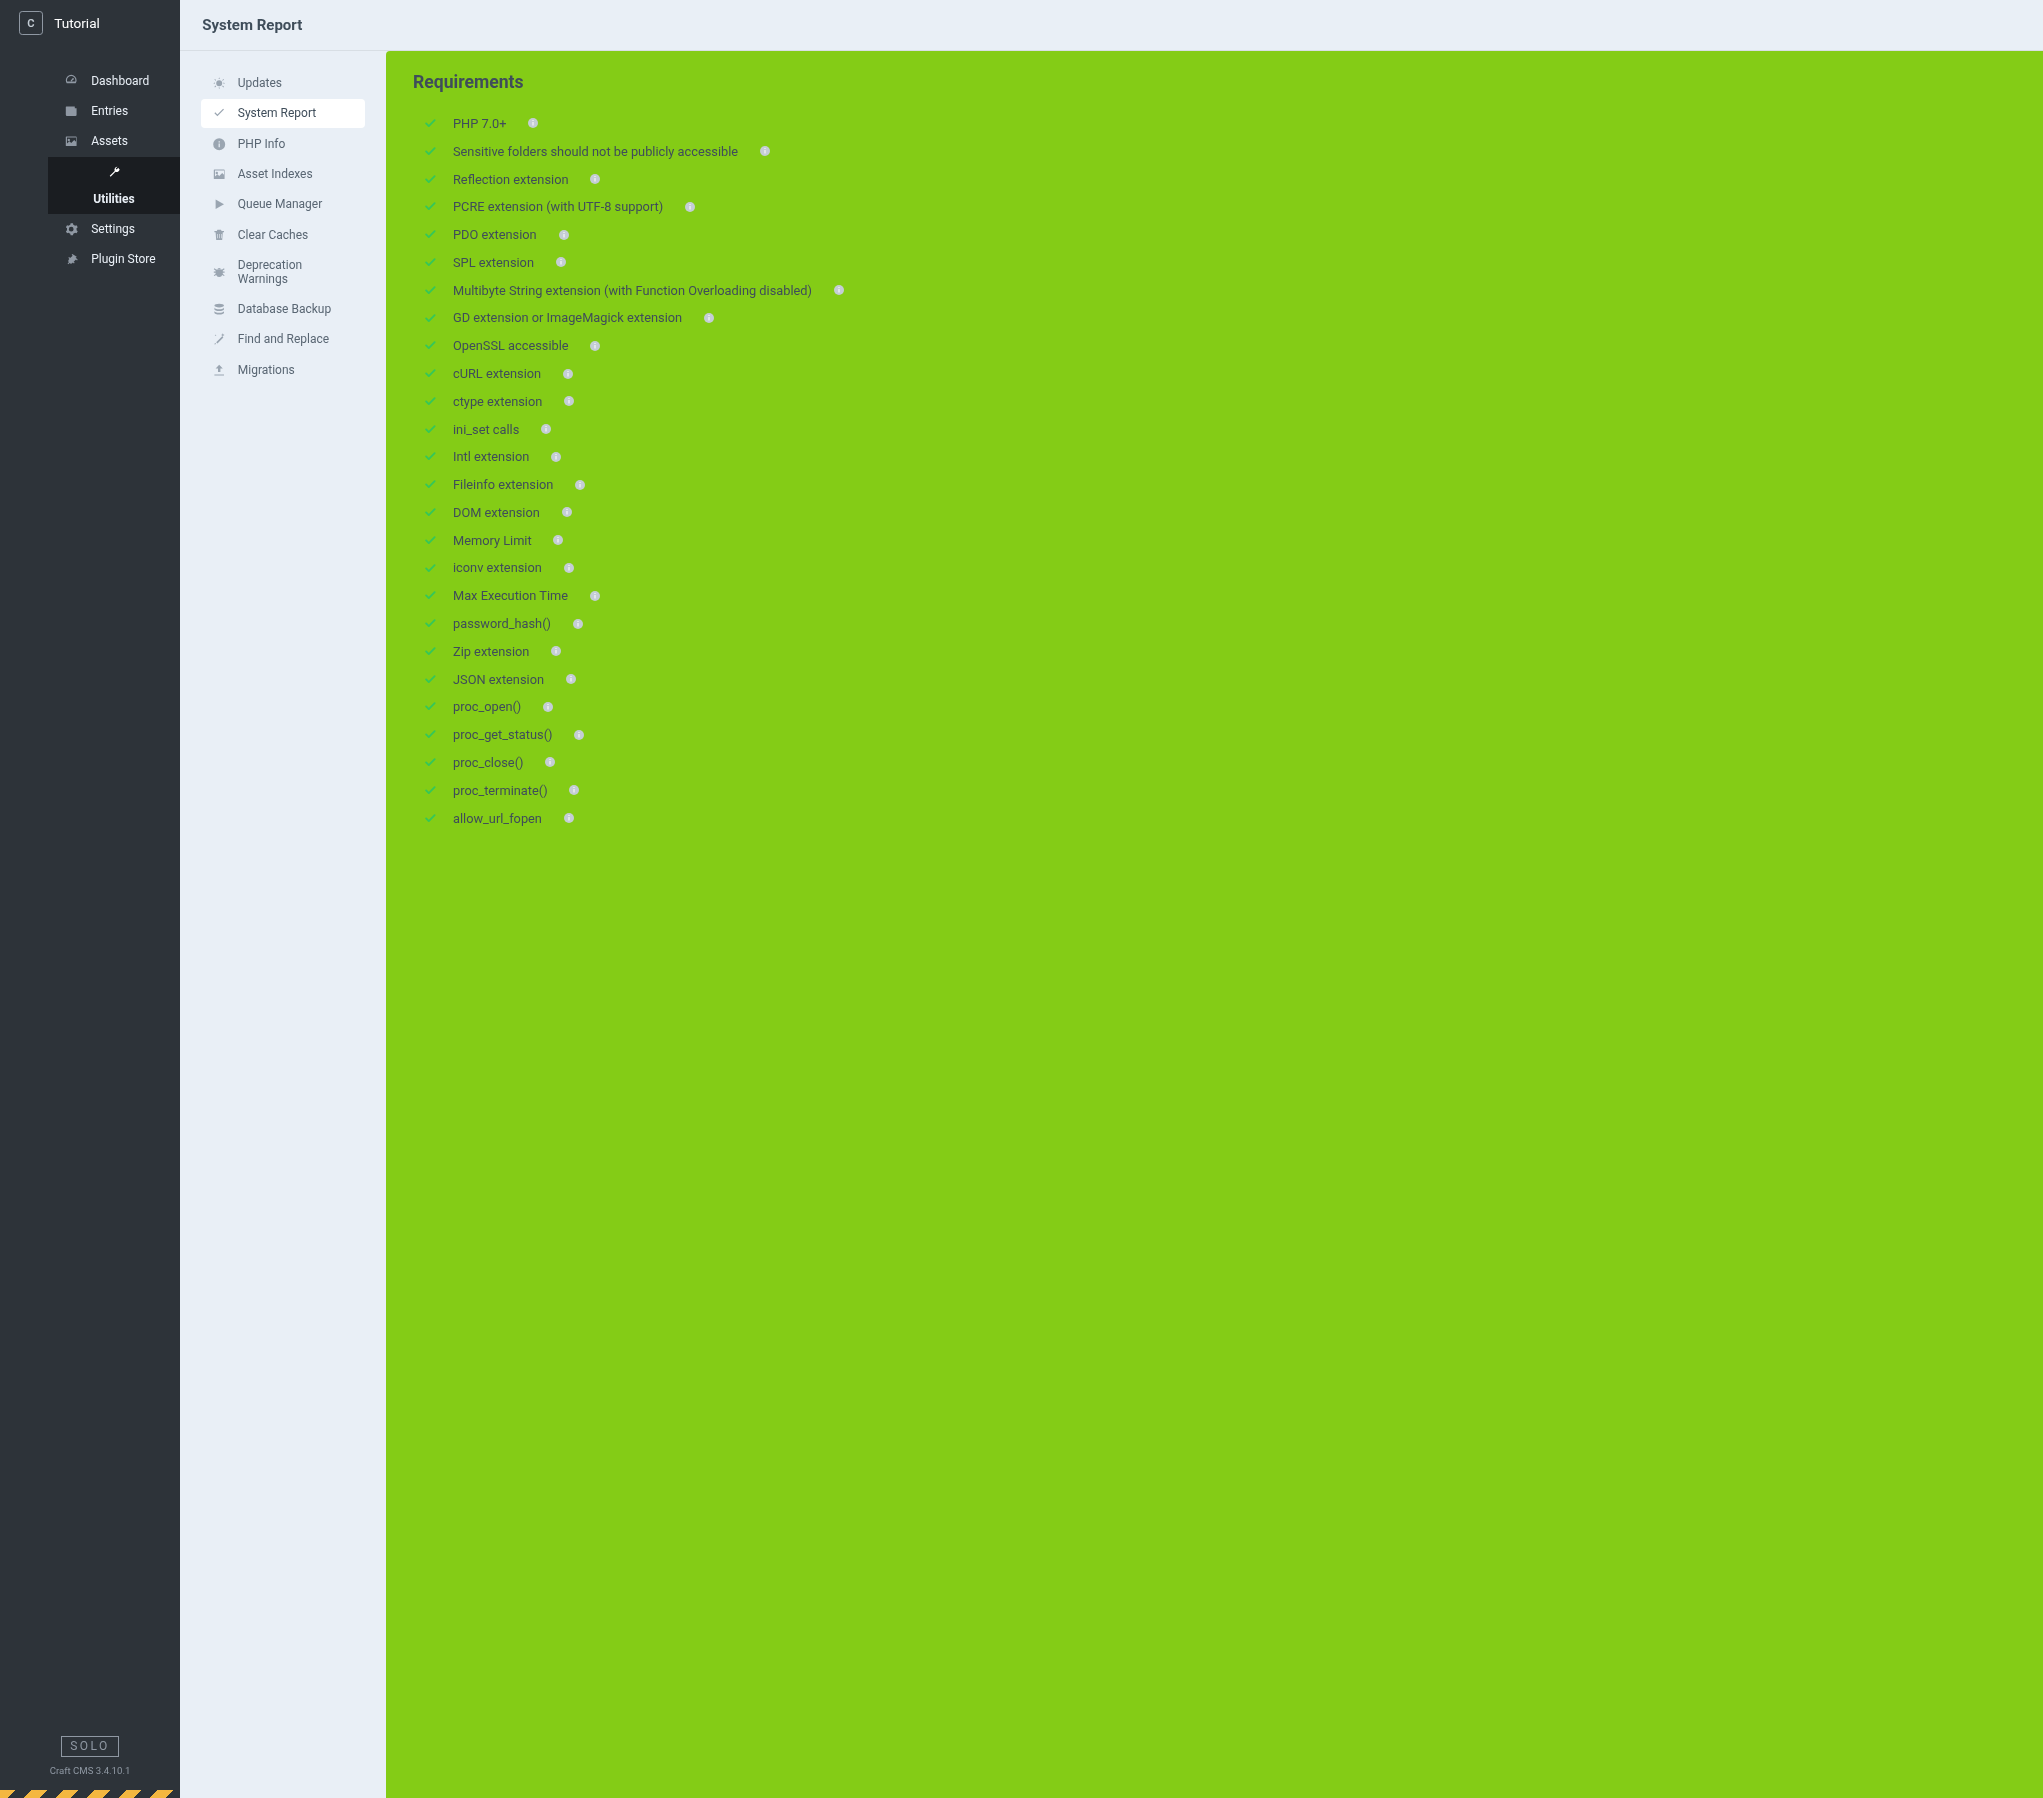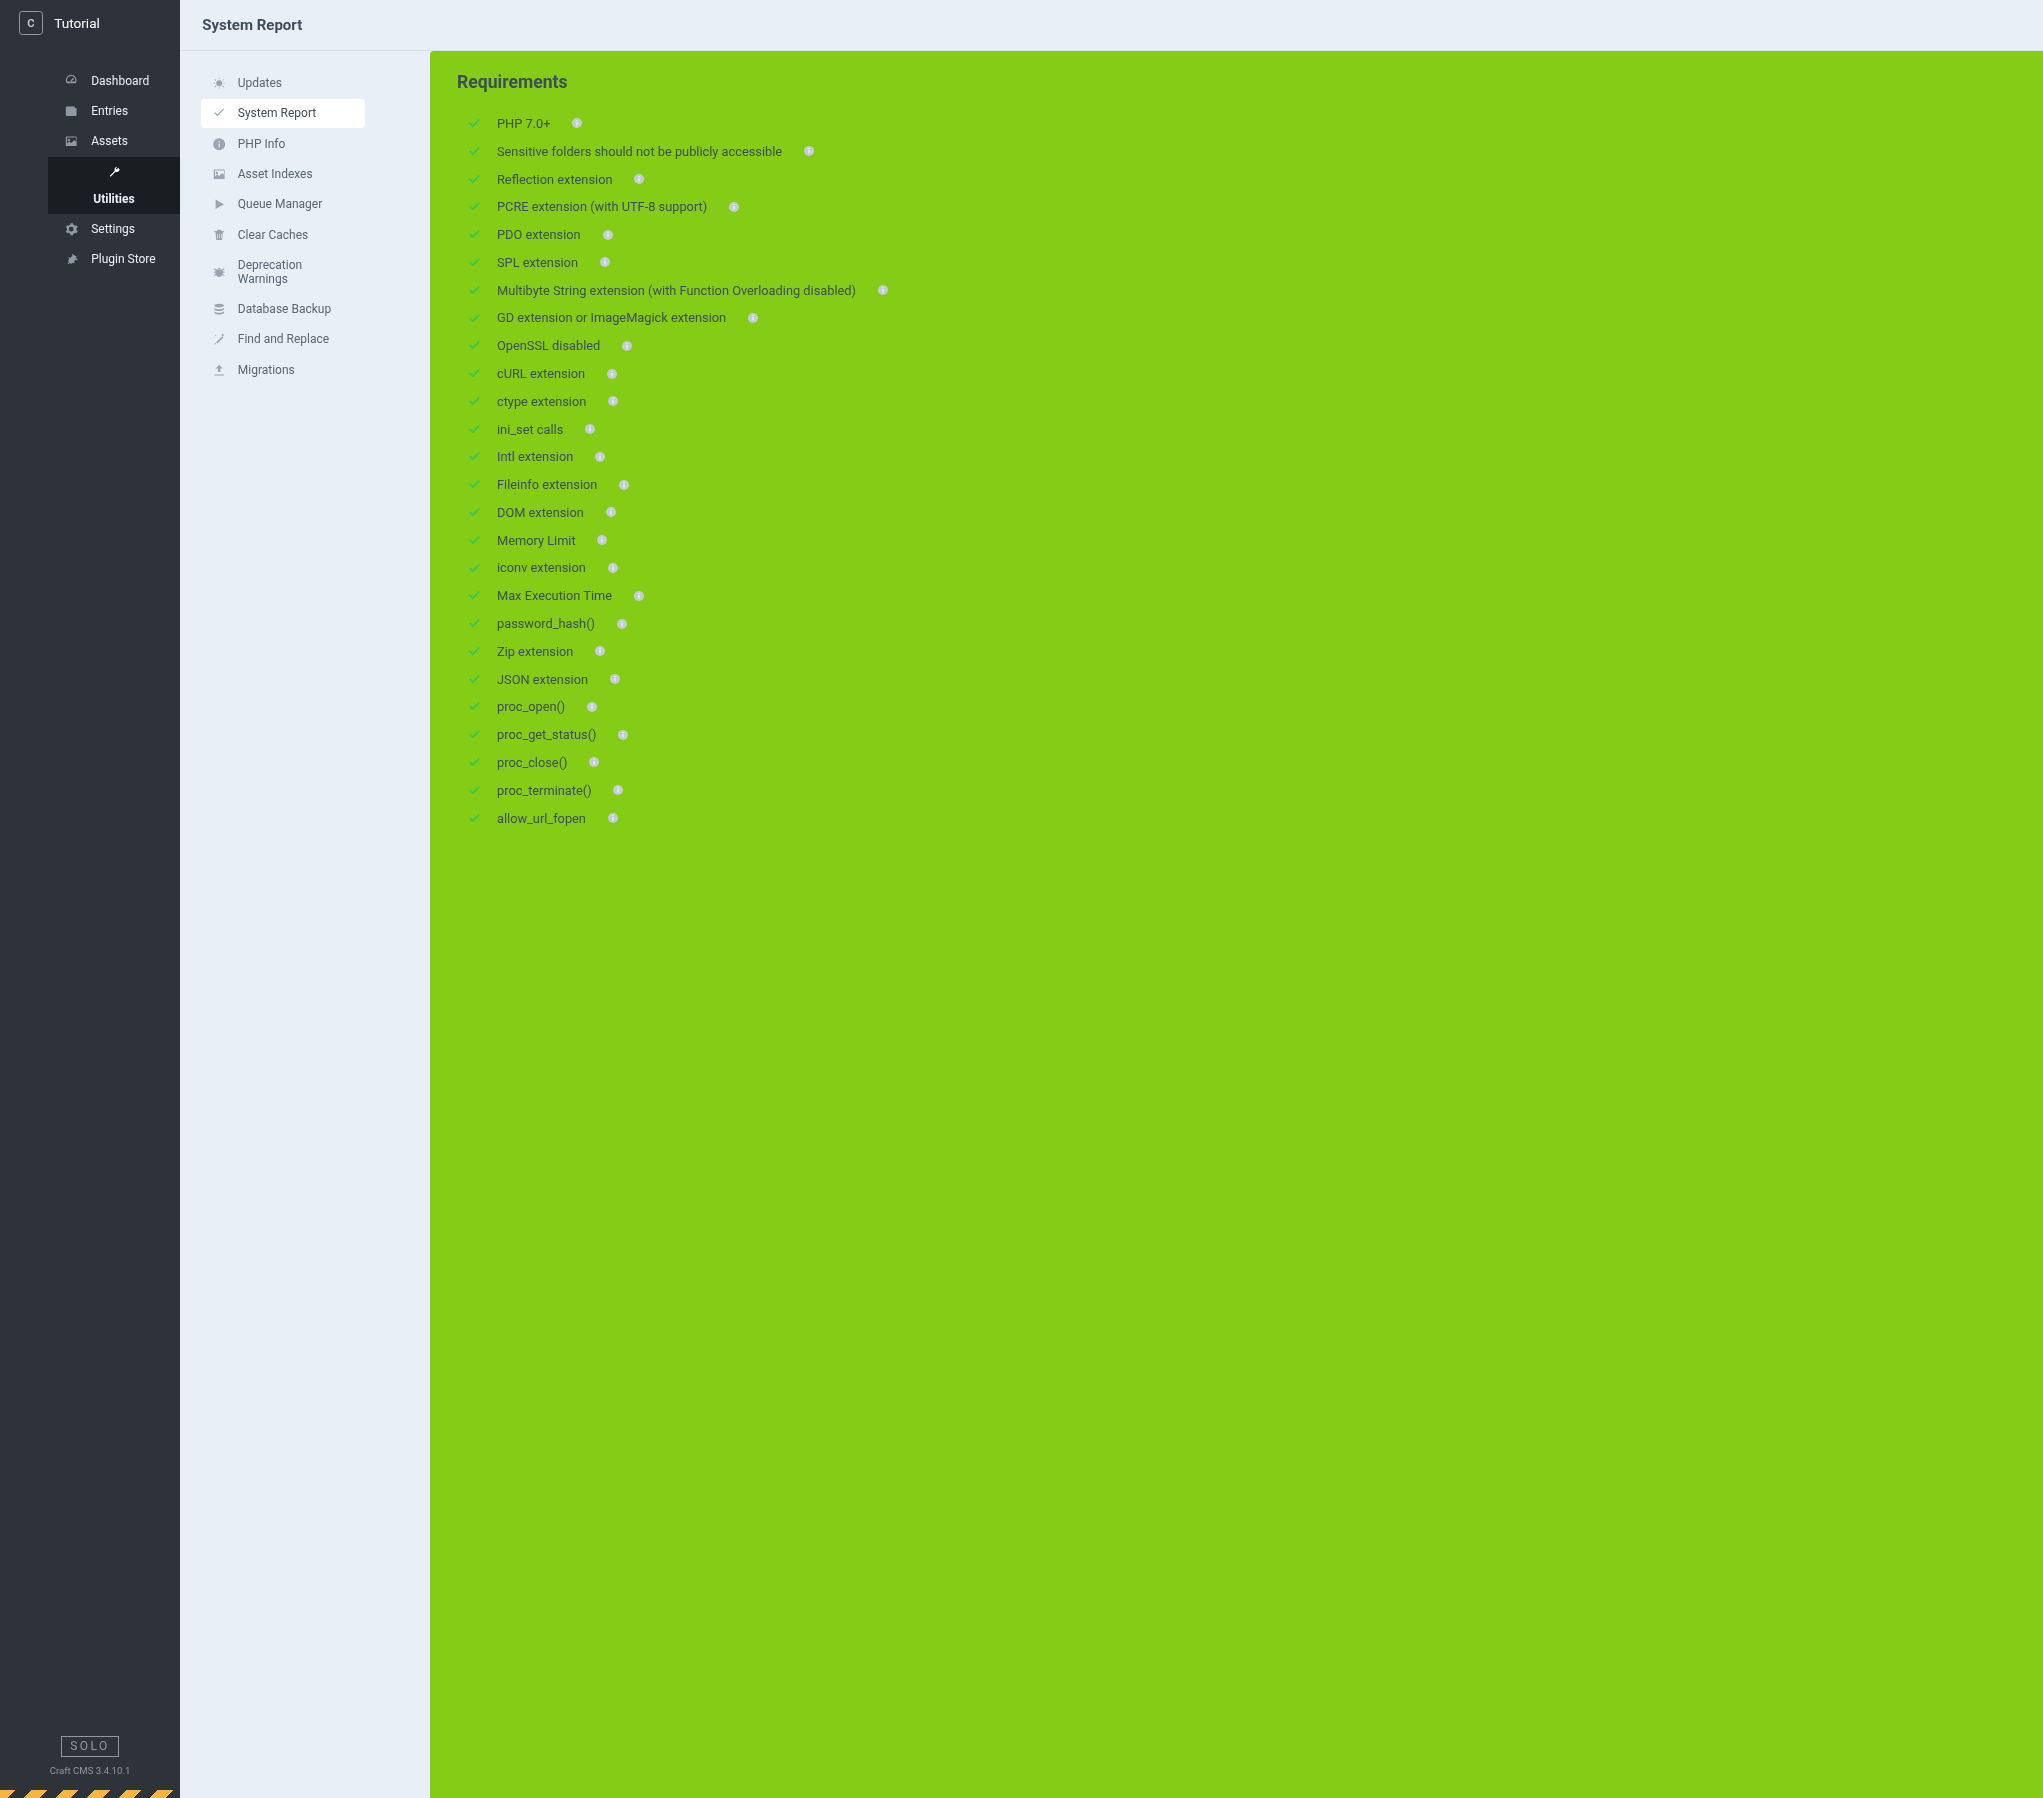--- a/index.html
+++ b/index.html
@@ -13,21 +13,21 @@
 .nav-item { display: flex; align-items: center; padding: 8px 16px; gap: 12.8px; color: #e9eff6; cursor: pointer; font-size: 12px; }
 .nav-item.active { background: #1a1d21; font-weight: 700; flex-direction: column; }
 .nav-icon { width: 14.4px; height: 14.4px; display: flex; align-items: center; justify-content: center; color: #8f98a3; flex-shrink: 0; }
 .nav-item.active .nav-icon { color: #fff; }
 .sidebar-footer { text-align: center; padding: 11.2px 0 14.4px; color: #8f98a3; font-size: 9.6px; }
 .edition-badge { border: 0.8px solid #8f98a3; border-radius: 0; padding: 2.4px 8px; display: inline-block; font-size: 12px; letter-spacing: 2.4px; margin-bottom: 8px; color: #8f98a3; }
 .stripes { height: 8px; background: repeating-linear-gradient(135deg, #f4b740 0 11.2px, #2d3339 11.2px 22.3px); }
 .main { flex: 1; display: flex; flex-direction: column; }
 .header { background: #e9eff6; padding: 16px 22.3px; border-bottom: 0.8px solid #d8dee4; }
 .page-title { font-size: 15px; font-weight: 700; color: #3f4d5a; }
-.body-wrap { display: flex; flex: 1; gap: 44px; }
+.body-wrap { display: flex; flex: 1; }
 .subnav { width: 206px; padding: 17.6px 21px; }
 .subnav-item { display: flex; align-items: center; gap: 11.2px; padding: 7.2px 11.2px; color: #596673; cursor: pointer; border-radius: 4px; font-size: 12px; margin-bottom: 1.6px; }
 .subnav-item.active { background: #fff; color: #3f4d5a; font-weight: 400; }
 .subnav-icon { width: 14.4px; height: 14.4px; display: flex; align-items: center; justify-content: center; color: #9aa5b1; flex-shrink: 0; }
 .content { flex: 1; background: #84cc16; border-top-left-radius: 4px; padding: 21px 27px 32px; margin-right: 0; }
 .section-title { font-size: 17.6px; font-weight: 700; color: #3f4d5a; margin-bottom: 17.6px; }
 .req-list { list-style: none; }
 .req-item { display: flex; align-items: center; gap: 16px; padding: 6.4px 0 6.4px 11.2px; font-size: 12.8px; color: #3f4d5a; }
 .check-icon { width: 12.8px; height: 12.8px; flex-shrink: 0; color: #34c759; }
 .info-icon { width: 12px; height: 12px; color: #c4cdd5; margin-left: 4.8px; flex-shrink: 0; }
@@ -349,21 +349,21 @@
                   <use href="#i-infocircle"></use>
                 </svg>
               </span>
             </li>
             <li class="req-item">
               <span class="check-icon">
                 <svg class="" width="100%" height="100%" viewBox="0 0 16 16">
                   <use href="#i-checkmark"></use>
                 </svg>
               </span>
-              <span>OpenSSL disabled</span>
+              <span>OpenSSL accessible</span>
               <span class="info-icon">
                 <svg class="" width="100%" height="100%" viewBox="0 0 15 15">
                   <use href="#i-infocircle"></use>
                 </svg>
               </span>
             </li>
             <li class="req-item">
               <span class="check-icon">
                 <svg class="" width="100%" height="100%" viewBox="0 0 16 16">
                   <use href="#i-checkmark"></use>

